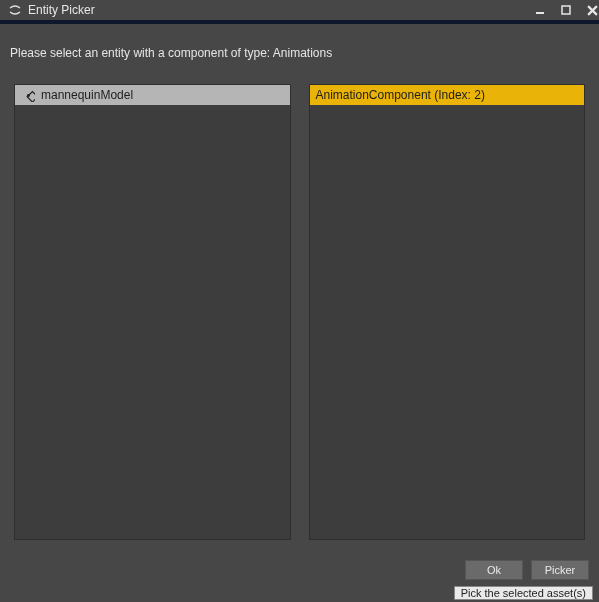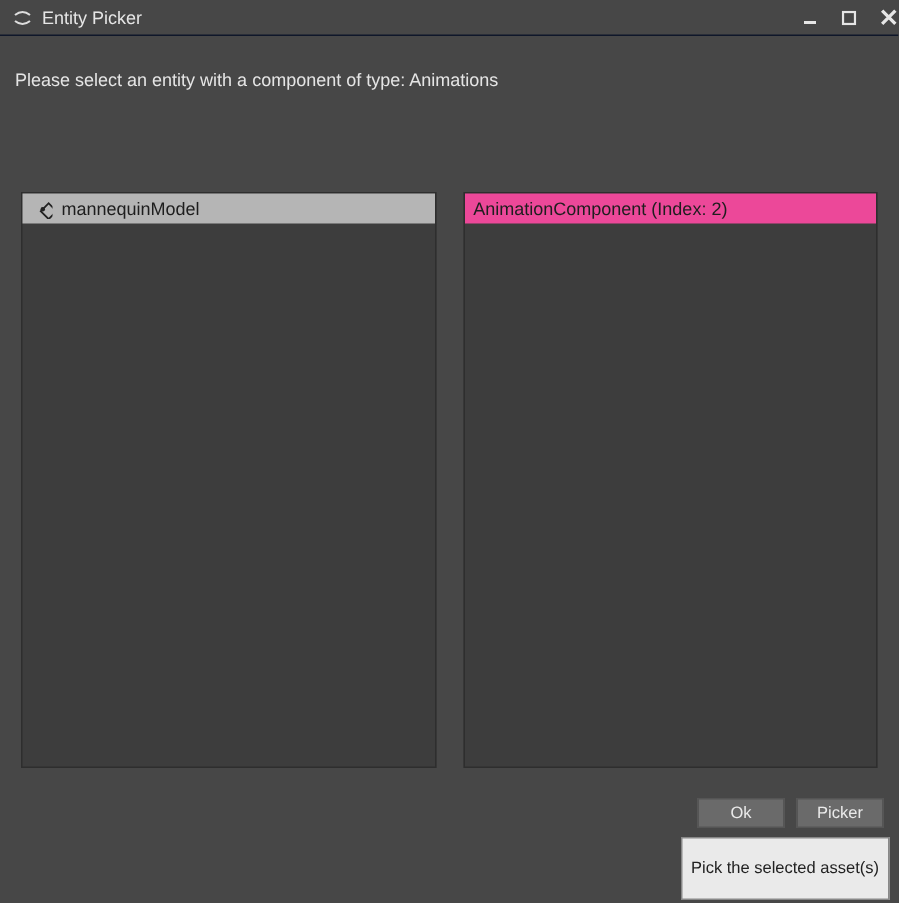--- a/index.html
+++ b/index.html
@@ -10,21 +10,21 @@
     font-size: 12px;
     color: #d8d8d8;
     display: flex;
     flex-direction: column;
   }
   .titlebar {
     height: 24px;
     display: flex;
     align-items: center;
     padding: 0 0 0 8px;
-    border-bottom: 1px solid #0f172a;
+    border-bottom: 4px solid #0f172a;
   }
   .titlebar .app-icon {
     width: 14px; height: 14px;
     margin-right: 6px;
     display: flex; align-items: center; justify-content: center;
   }
   .titlebar .title {
     flex: 1;
     color: #e6e6e6;
     font-size: 12px;
@@ -53,25 +53,24 @@
     padding: 14px 14px 0 14px;
     min-height: 0;
   }
   .panel {
     flex: 1;
     display: flex;
     flex-direction: column;
     background: #3d3d3d;
     border: 1px solid #2e2e2e;
     min-height: 0;
-    margin-top: 44px;
   }
   .panel-header {
     height: 20px;
-    background: #ec4899;
+    background: #eab308;
     color: #1e1e1e;
     font-size: 12px;
     display: flex;
     align-items: center;
     padding: 0 6px;
   }
   .panel-header.selected {
     background: #b5b5b5;
   }
   .entity-icon {
@@ -102,21 +101,21 @@
     font-size: 11px;
     display: flex;
     align-items: center;
     justify-content: center;
     cursor: pointer;
   }
   .tooltip-bar {
     background: #eaeaea;
     color: #222;
     font-size: 11px;
-    padding: 14px 6px;
+    padding: 0 6px;
     border: 1px solid #888;
     align-self: flex-end;
     margin-right: -4px;
     margin-bottom: 2px;
   }
 </style>
 </head>
 <body>
 
 <div class="titlebar">

